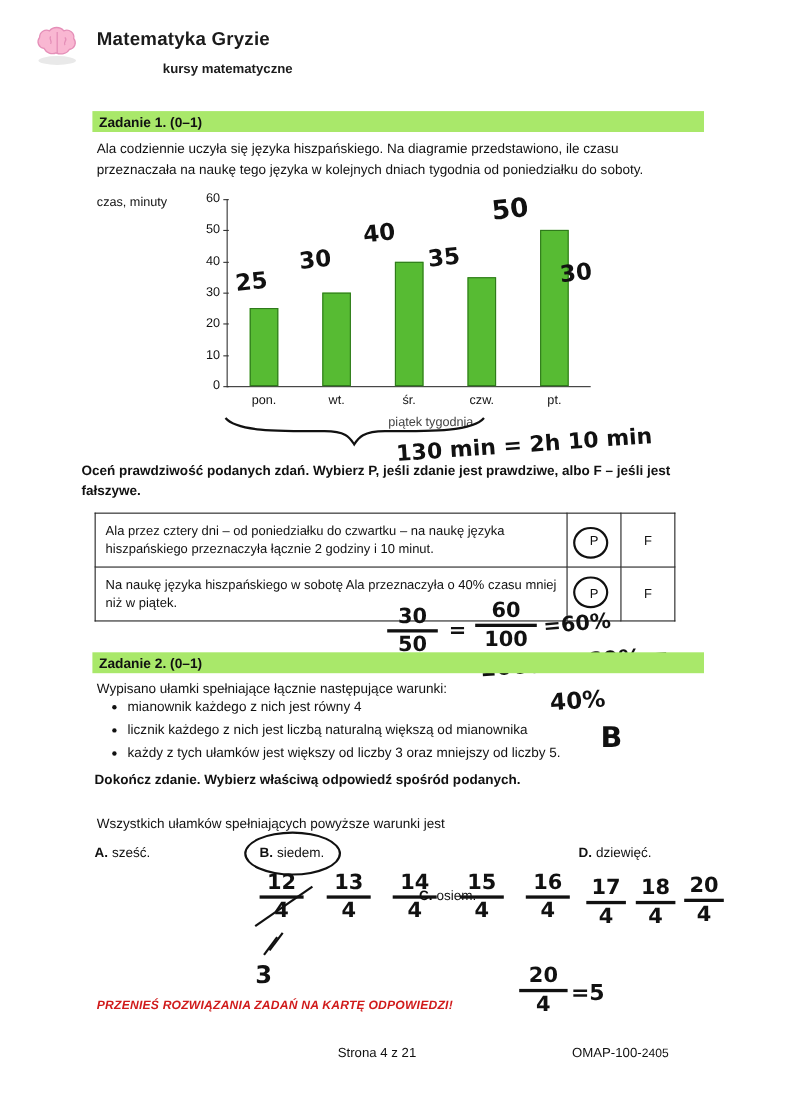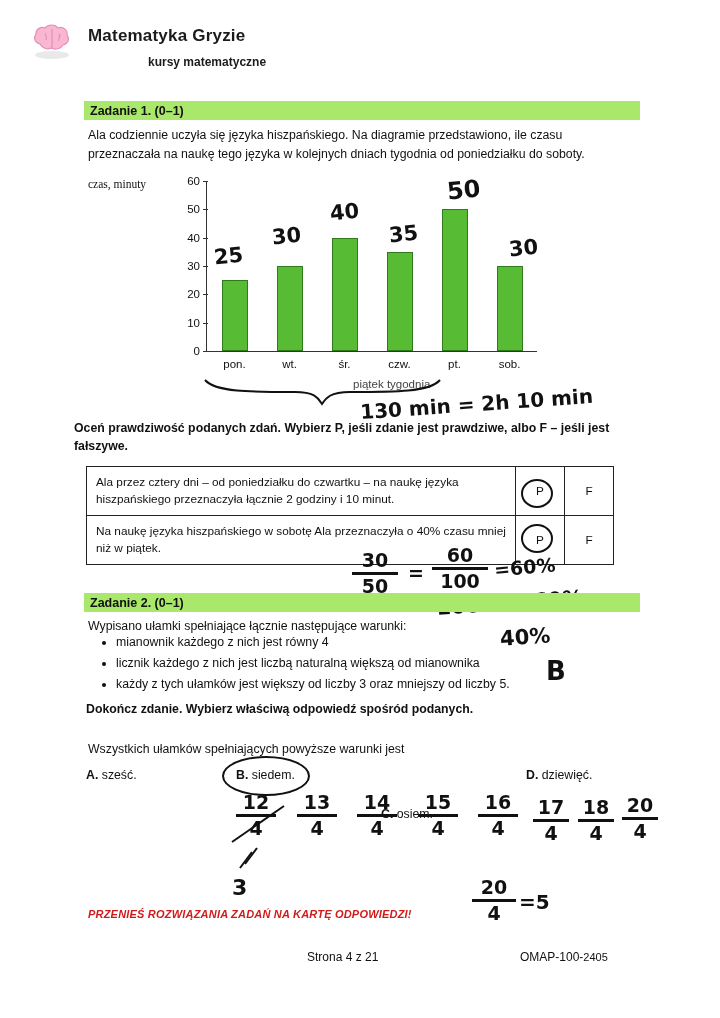--- a/index.html
+++ b/index.html
@@ -99,21 +99,20 @@
     left: 88px;
     top: 175px;
     width: 480px;
     height: 200px;
   }
   .axis-label-y {
     position: absolute;
     left: 0px;
     top: 3px;
     font-size: 11.5px;
-    font-family: Liberation Serif, serif;
   }
   .plot {
     position: absolute;
     left: 118px;
     top: 6px;
     width: 330px;
     height: 170px;
     border-left: 1.3px solid #333;
     border-bottom: 1.3px solid #333;
     box-sizing: content-box;
@@ -316,24 +315,20 @@
           <div class="xtick">śr.</div>
         </div>
         <div class="bar-slot">
           <div class="bar" style="height:58.33%"></div>
           <div class="xtick">czw.</div>
         </div>
         <div class="bar-slot">
           <div class="bar" style="height:83.33%"></div>
           <div class="xtick">pt.</div>
         </div>
-        <div class="bar-slot">
-          <div class="bar" style="height:50%"></div>
-          <div class="xtick">sob.</div>
-        </div>
       </div>
     </div>
     <div class="axis-label-x">piątek tygodnia</div>
   </div>
 
   <div class="hw hw-num" style="left:214px; top:244px;">25</div>
   <div class="hw hw-num" style="left:272px; top:224px;">30</div>
   <div class="hw hw-num" style="left:330px; top:200px;">40</div>
   <div class="hw hw-num" style="left:389px; top:222px;">35</div>
   <div class="hw hw-num" style="left:447px; top:176px; font-size:24px;">50</div>

